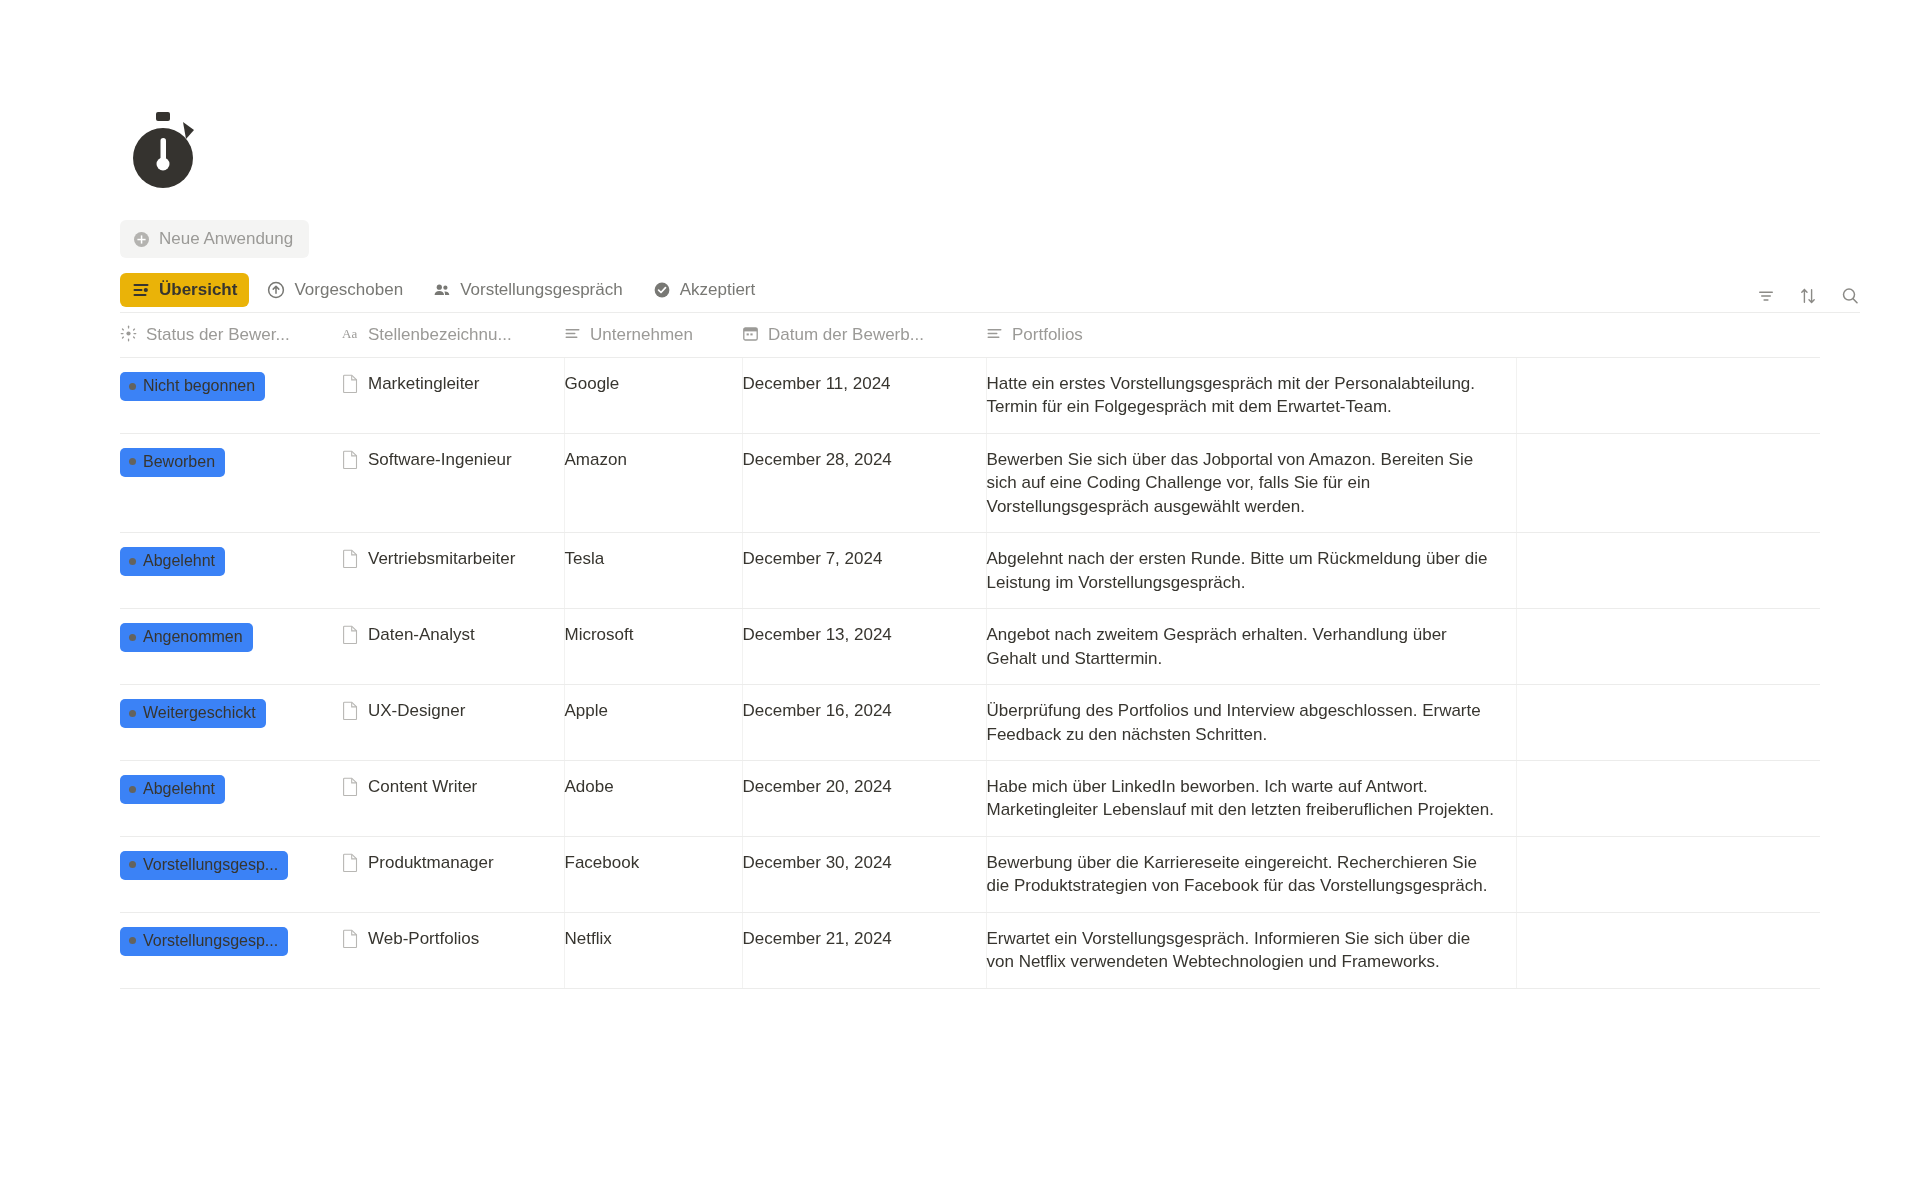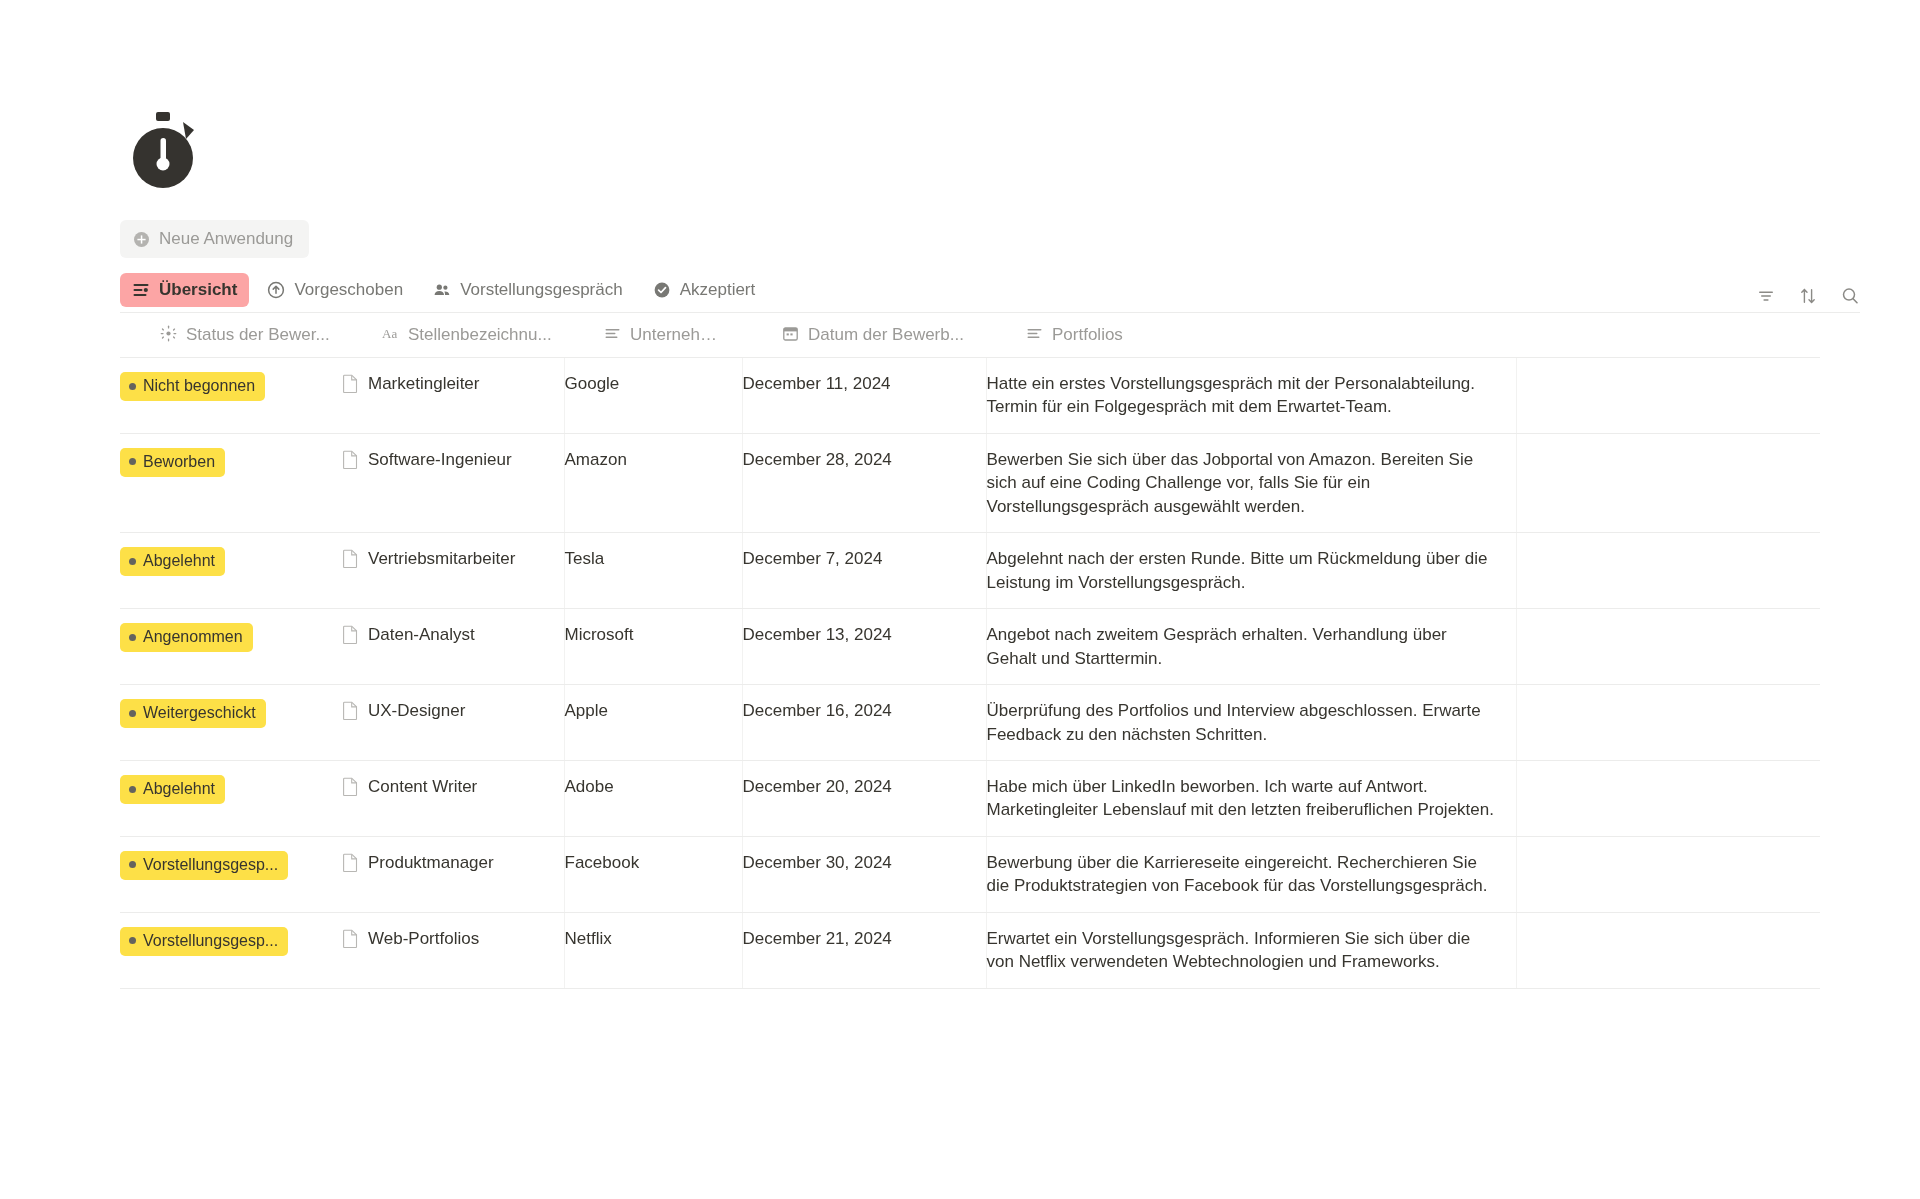--- a/index.html
+++ b/index.html
@@ -87,21 +87,21 @@
     color: #787874;
     padding: 7px 12px;
     border-radius: 6px;
     cursor: pointer;
     white-space: nowrap;
     background: transparent;
     border: none;
     font-family: "Liberation Sans", sans-serif;
   }
   .tab.active {
-    background: #fca5a5;
+    background: #eab308;
     color: #37352f;
     font-weight: 600;
   }
   .tab .t-ic { width: 18px; height: 18px; display:inline-block; flex: none; }
 
   .tab-actions {
     position: absolute;
     right: 0;
     bottom: 6px;
     display: flex;
@@ -129,21 +129,21 @@
     padding: 12px 12px 12px 0;
     border-bottom: 1px solid #ececeb;
     vertical-align: middle;
     white-space: nowrap;
     overflow: hidden;
   }
   .th-inner {
     display: flex;
     gap: 9px;
   }
-  .th-inner .h-ic { width: 17px; height: 17px; flex: none; display:block;margin-left:40px;}
+  .th-inner .h-ic { width: 17px; height: 17px; flex: none; display:block;}
   .th-label {
     overflow: hidden;
     text-overflow: ellipsis;
     white-space: nowrap;
   }
 
   .tbl td {
     font-size: 17px;
     color: #37352f;
     padding: 14px 14px 14px 0;
@@ -163,21 +163,21 @@
   col.c-extra   { width: 304px; }
 
   
   .tbl td.sep, .tbl th.sep { border-right: 1px solid #f2f2f1; }
 
   
   .pill {
     display: inline-flex;
     align-items: center;
     gap: 7px;
-    background: #fde047;
+    background: #3b82f6;
     border-radius: 5px;
     padding: 3px 10px 4px 9px;
     font-size: 16px;
     color: #37352f;
     max-width: 195px;
     overflow: hidden;
     white-space: nowrap;
     text-overflow: ellipsis;
   }
   .pill .dot {

